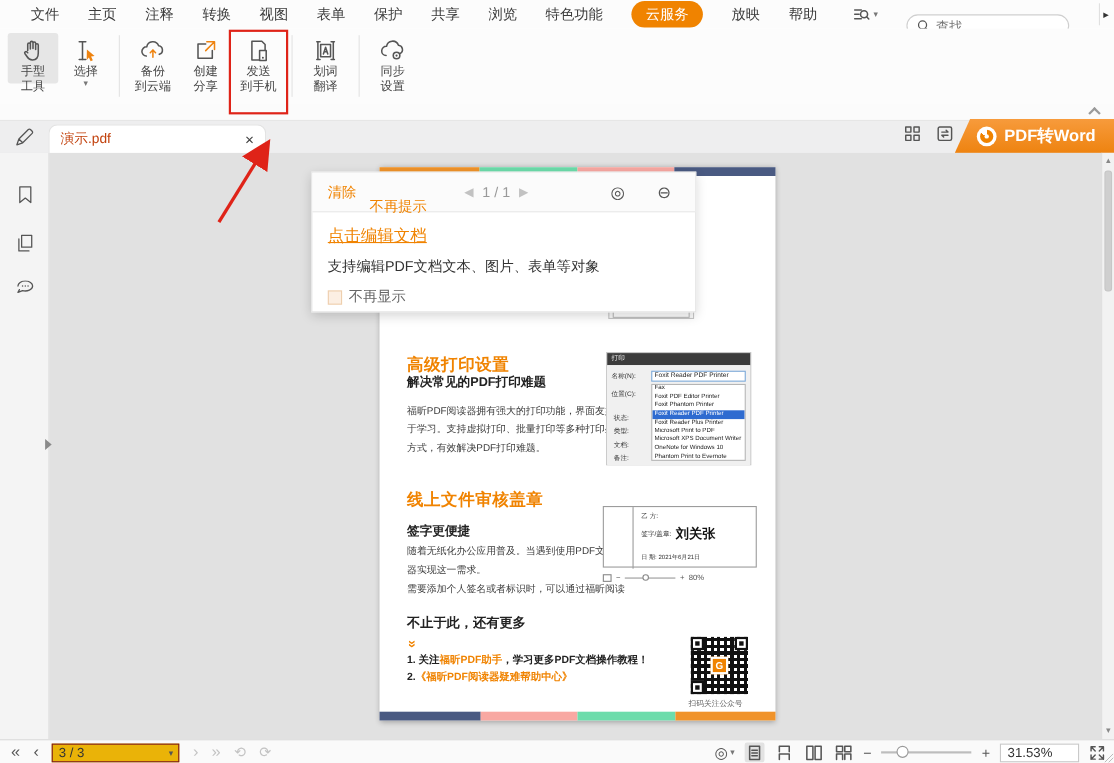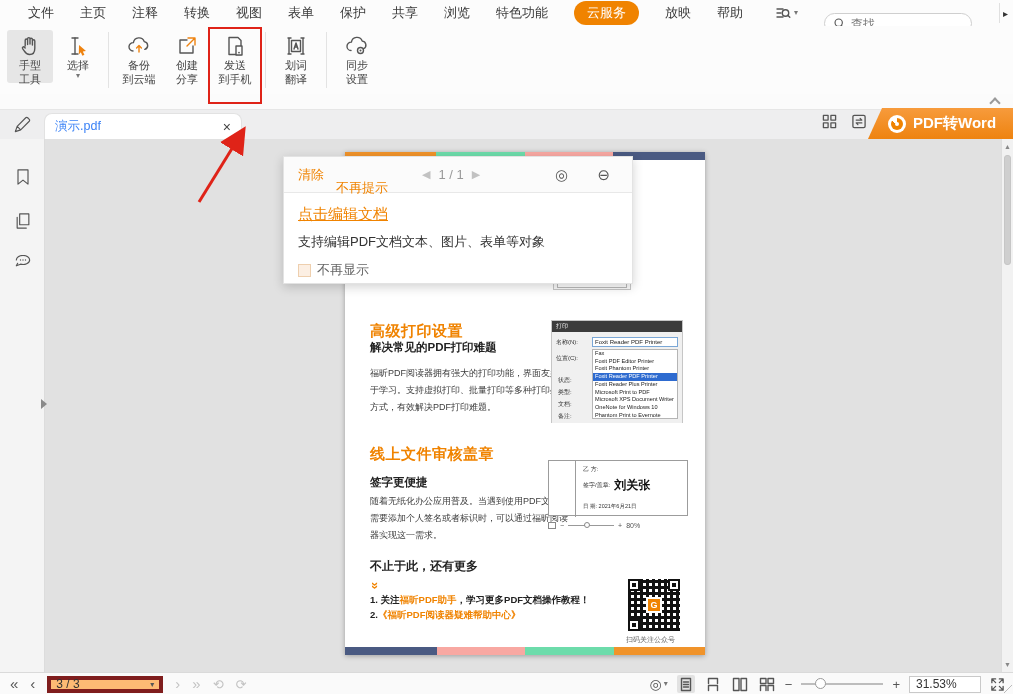--- a/index.html
+++ b/index.html
@@ -10,36 +10,36 @@
   .menubar { position:absolute; left:0; top:0; width:1013px; height:26px; background:#fcfcfc; display:flex; align-items:center; padding-left:28px; gap:26px; }
   .mi { font-size:13px; color:#3b3b3b; cursor:default; white-space:nowrap; }
   .mi.pill { background:#f08300; color:#fff; padding:3px 13px; border-radius:12px; }
   .menu-search-tools { display:flex; align-items:center; gap:3px; margin-left:6px; color:#555; }
   .searchbox { display:flex; align-items:center; gap:5px; border:1px solid #cfcfcf; border-radius:11px; height:21px; width:148px; padding:0 8px; background:#fff;margin-top:21px; }
   .searchbox input { border:none; outline:none; width:100px; font-size:12px; color:#333; background:transparent; }
   .overflow-btn { position:absolute; right:2px; top:3px; width:12px; height:20px; border-left:1px solid #e0e0e0; color:#333; font-size:10px; display:flex; align-items:center; justify-content:center; }
 
   
   .toolbar { position:absolute; left:0; top:26px; width:1013px; height:68px; background:#fcfcfc; display:flex; align-items:flex-start; padding:4px 0 0 6px; }
-  .tb-btn { width:46px; margin:0 1px; height:53px; display:flex; flex-direction:column; align-items:center; border-radius:3px; position:relative; }
+  .tb-btn { width:46px; margin:0 1px; height:46px; display:flex; flex-direction:column; align-items:center; border-radius:3px; position:relative; }
   .tb-btn.active { background:#e6e6e6; }
   .tb-icon { height:28px; display:flex; align-items:flex-end; justify-content:center; padding-top:4px; }
   .tb-label { font-size:11px; line-height:14px; color:#444; text-align:center; white-space:nowrap; }
   .tb-caret { font-size:8px; color:#777; line-height:8px; }
   .tb-sep { width:1px; height:56px; background:#e3e3e3; margin:2px 6px 0 6px; }
   .red-box { position:absolute; left:-4px; top:-3px; width:54px; height:77px; border:2px solid #df2318; z-index:60; }
 
   .strip { position:absolute; left:0; top:94px; width:1013px; height:16px; background:#fbfbfb; border-bottom:1px solid #e6e6e6; }
   .chev-up { position:absolute; right:14px; top:5px; width:8px; height:8px; border-left:2px solid #9a9a9a; border-top:2px solid #9a9a9a; transform:rotate(45deg); }
 
   
   .tabbar { position:absolute; left:0; top:110px; width:1013px; height:29px; background:#eeeeef; }
   .pen-wrap { position:absolute; left:8px; top:2px; width:28px; height:25px; display:flex; align-items:center; justify-content:center; }
   .tab { position:absolute; left:44px; top:3px; width:198px; height:26px; background:#fff; border-radius:8px 8px 0 0; border:1px solid #e2e2e2; border-bottom:none; display:flex; align-items:center; padding:0 10px; }
-  .tab-title { font-size:12.5px; color:#3b82f6; flex:1; }
+  .tab-title { font-size:12.5px; color:#c2410c; flex:1; }
   .tab-close { font-size:14px; color:#444; cursor:default; }
   .tabbar-right { position:absolute; right:146px; top:4px; display:flex; gap:14px; align-items:center; }
   .ribbon { position:absolute; right:0; top:-2px; width:145px; height:31px; background:linear-gradient(180deg,#f79b3c,#ee8310); clip-path:polygon(14px 0, 100% 0, 100% 100%, 0 100%); display:flex; align-items:center; gap:7px; padding-left:20px; }
   .ribbon-text { color:#fff; font-size:15px; font-weight:bold; }
   .logo { width:18px; height:18px; border-radius:50%; background:#fff; position:relative; }
   .logo::before { content:""; position:absolute; inset:3px; border-radius:50%; background:conic-gradient(#f08300 0 300deg, #fff 300deg 360deg); }
   .logo::after { content:""; position:absolute; left:7px; top:7px; width:4px; height:4px; border-radius:50%; background:#fff; }
 
   
   .main { position:absolute; left:0; top:139px; width:1013px; height:533px; background:#e1e1e1; }
@@ -125,21 +125,21 @@
   .pp-checklabel { font-size:13px; color:#666; }
 
   
   .red-arrow { position:absolute; left:185px; top:118px; z-index:70; }
 
   
   .statusbar { position:absolute; left:0; top:672px; width:1013px; height:22px; background:#fafafa; border-top:1px solid #dadada; }
   .sb-left { position:absolute; left:10px; top:0; height:22px; display:flex; align-items:center; gap:12px; }
   .nav-g { font-size:15px; color:#555; line-height:20px; }
   .nav-g.dis { color:#c3c3c3; }
-  .pagebox { width:116px; height:17px; border:4px solid #7f1d1d; background:#fdba74; display:flex; align-items:center; padding:0 5px; }
+  .pagebox { width:116px; height:17px; border:1px solid #7f1d1d; background:#eab308; display:flex; align-items:center; padding:0 5px; }
   .pagebox .pv { font-size:12px; color:#333; flex:1; }
   .pagebox .caret { font-size:8px; color:#555; }
   .view-hist { font-size:13px; color:#c3c3c3; }
   .sb-right { position:absolute; right:8px; top:0; height:22px; display:flex; align-items:center; gap:9px; }
   .eye-w { display:flex; align-items:center; gap:2px; color:#555; }
   .vm { width:18px; height:18px; display:flex; align-items:center; justify-content:center; border-radius:2px; }
   .vm.active { background:#e2e2e2; }
   .zoom-minus,.zoom-plus { font-size:13px; color:#555; }
   .zoom-track { width:82px; height:2px; background:#bdbdbd; position:relative; }
   .zoom-knob { position:absolute; left:14px; top:-5px; width:11px; height:11px; border-radius:50%; background:#fff; border:1px solid #9a9a9a; }
@@ -379,22 +379,22 @@
             <div class="pt-row">OneNote for Windows 10</div>
             <div class="pt-row">Phantom Print to Evernote</div>
           </div>
         </div>
       </div>
 
       <div class="h-orange" style="top:293px">线上文件审核盖章</div>
       <div class="h-sub" style="top:323px">签字更便捷</div>
       <div class="p-body" style="top:341px">
         <div>随着无纸化办公应用普及。当遇到使用PDF文档中</div>
+        <div>器实现这一需求。</div>
         <div>需要添加个人签名或者标识时，可以通过福昕阅读</div>
-        <div>器实现这一需求。</div>
       </div>
       <div style="position:absolute;left:203px;top:308px;width:140px;height:76px">
         <div class="sg-doc">
           <div class="sg-div"></div>
           <span class="sg-party">乙 方:</span>
           <div class="sg-signrow">
             <span class="sg-signlabel">签字/盖章:</span>
             <span class="sg-name">刘关张</span>
           </div>
           <span class="sg-date"><span>日 期:</span> <span>2021年6月21日</span></span>

